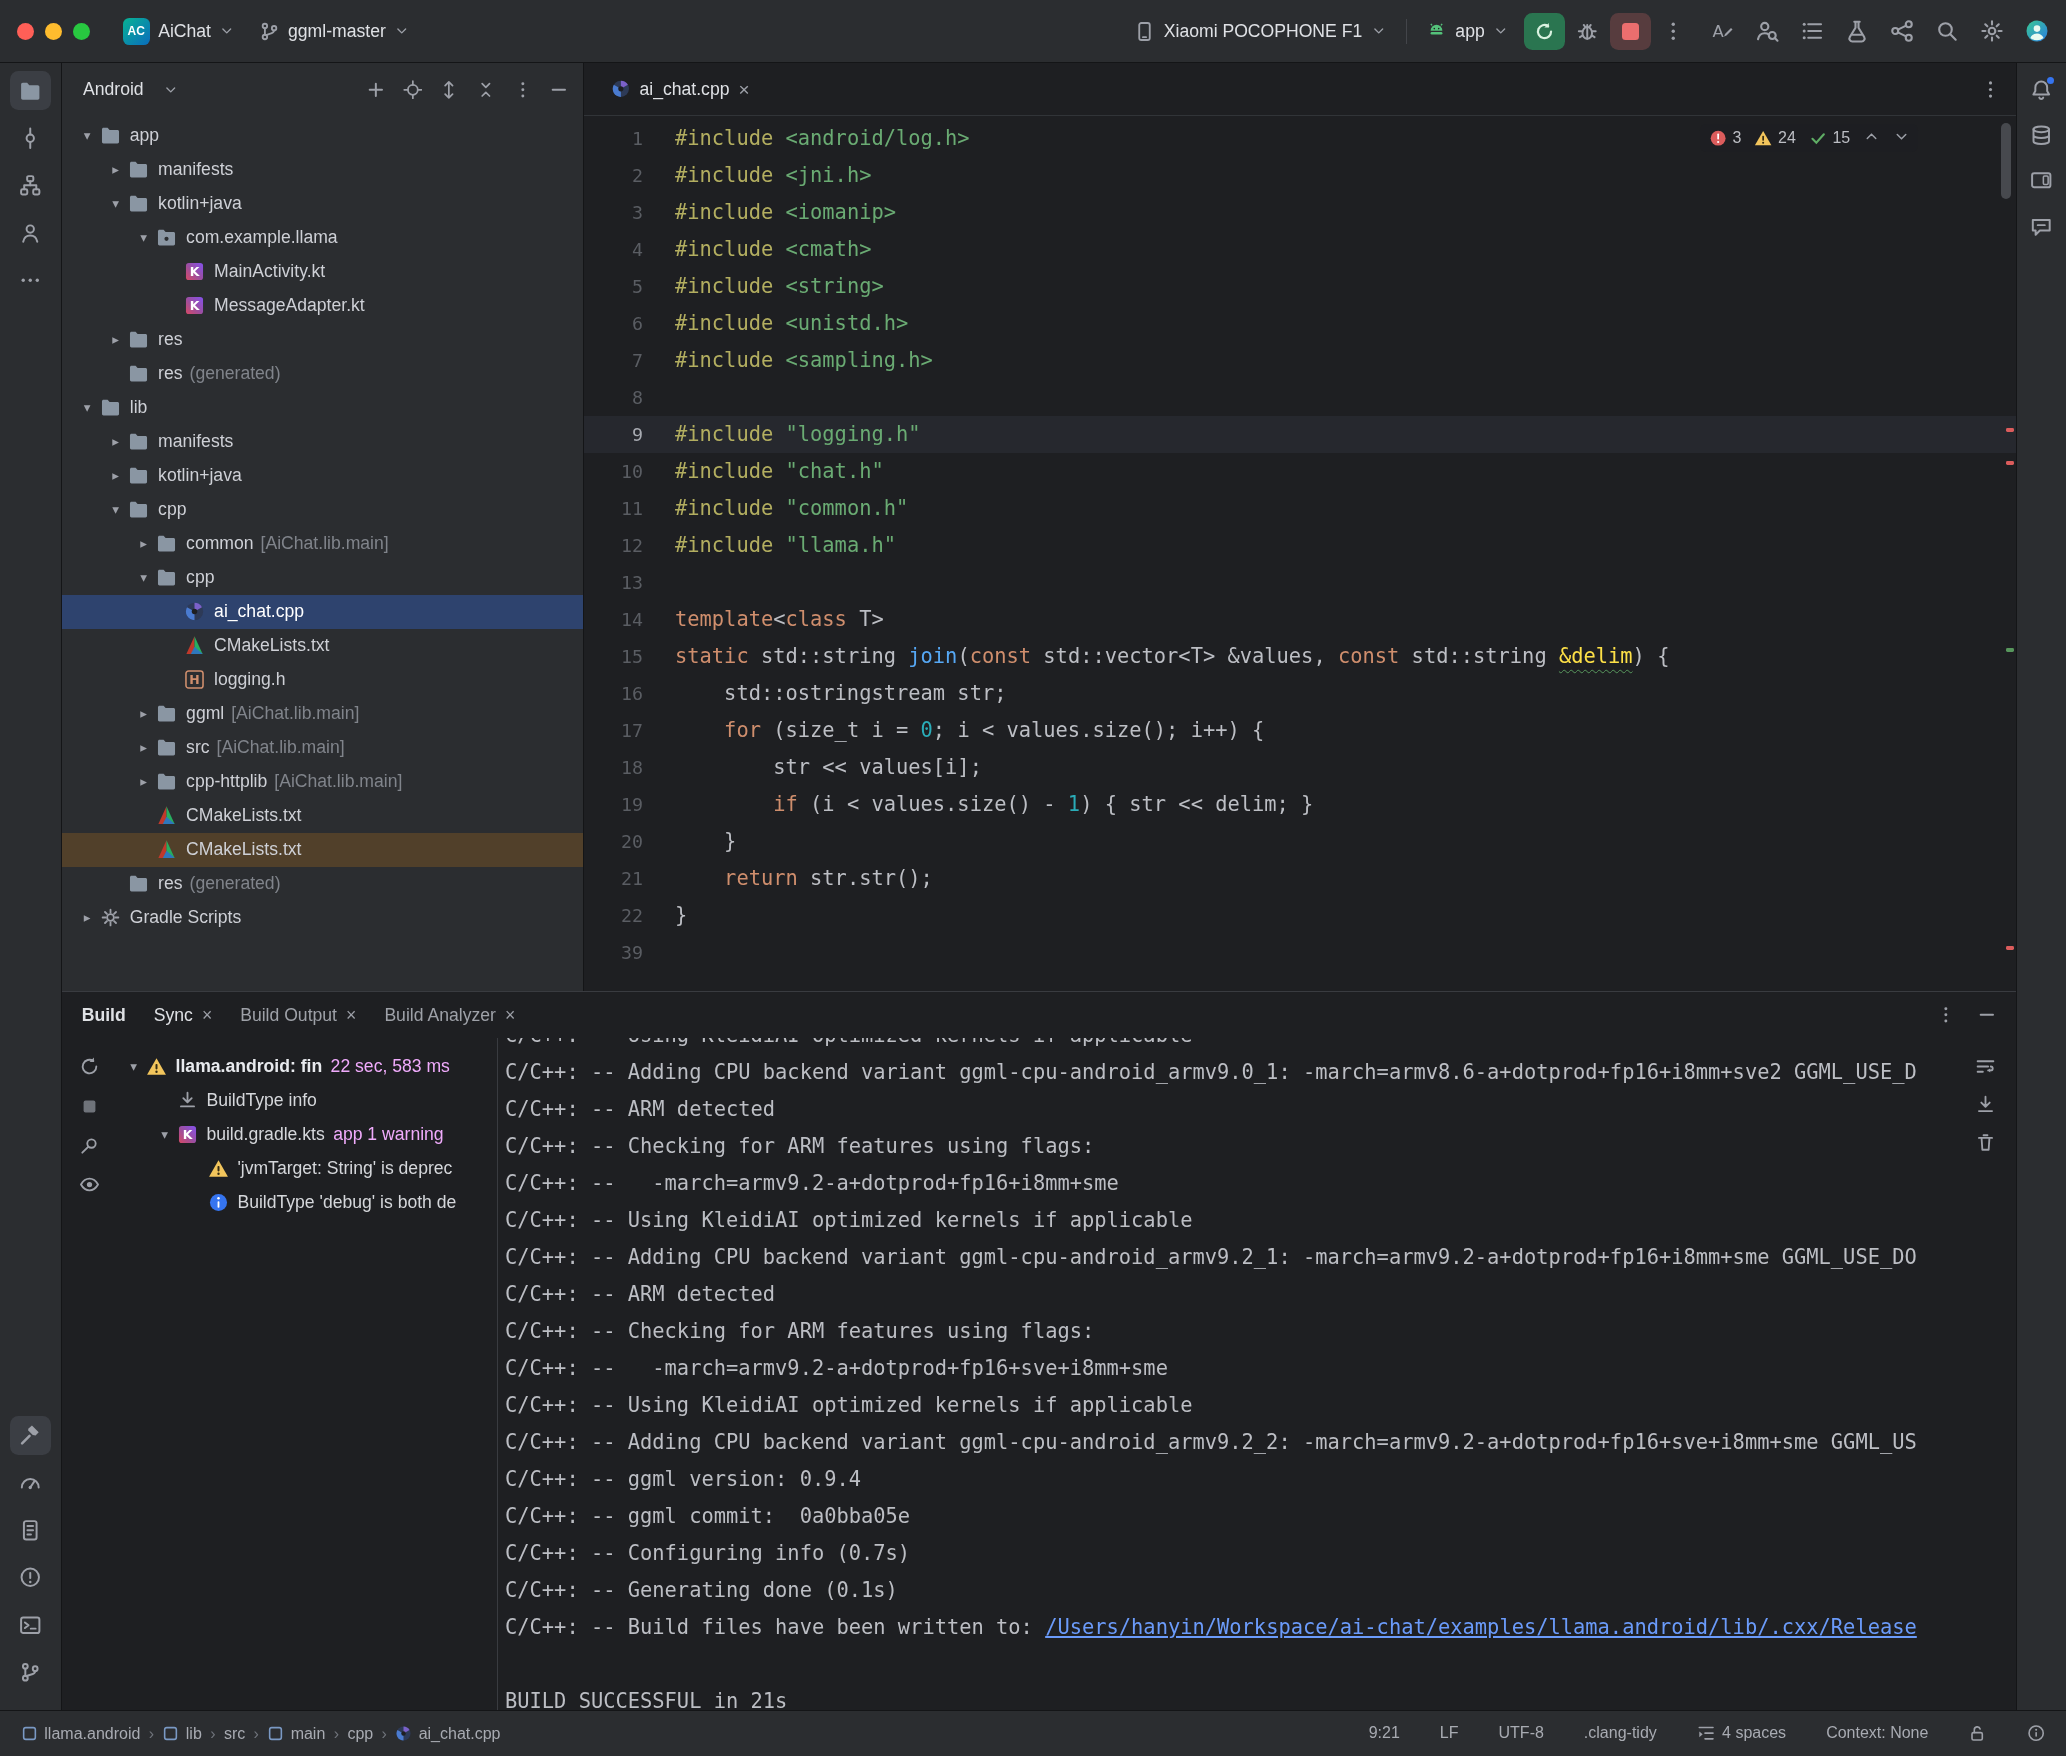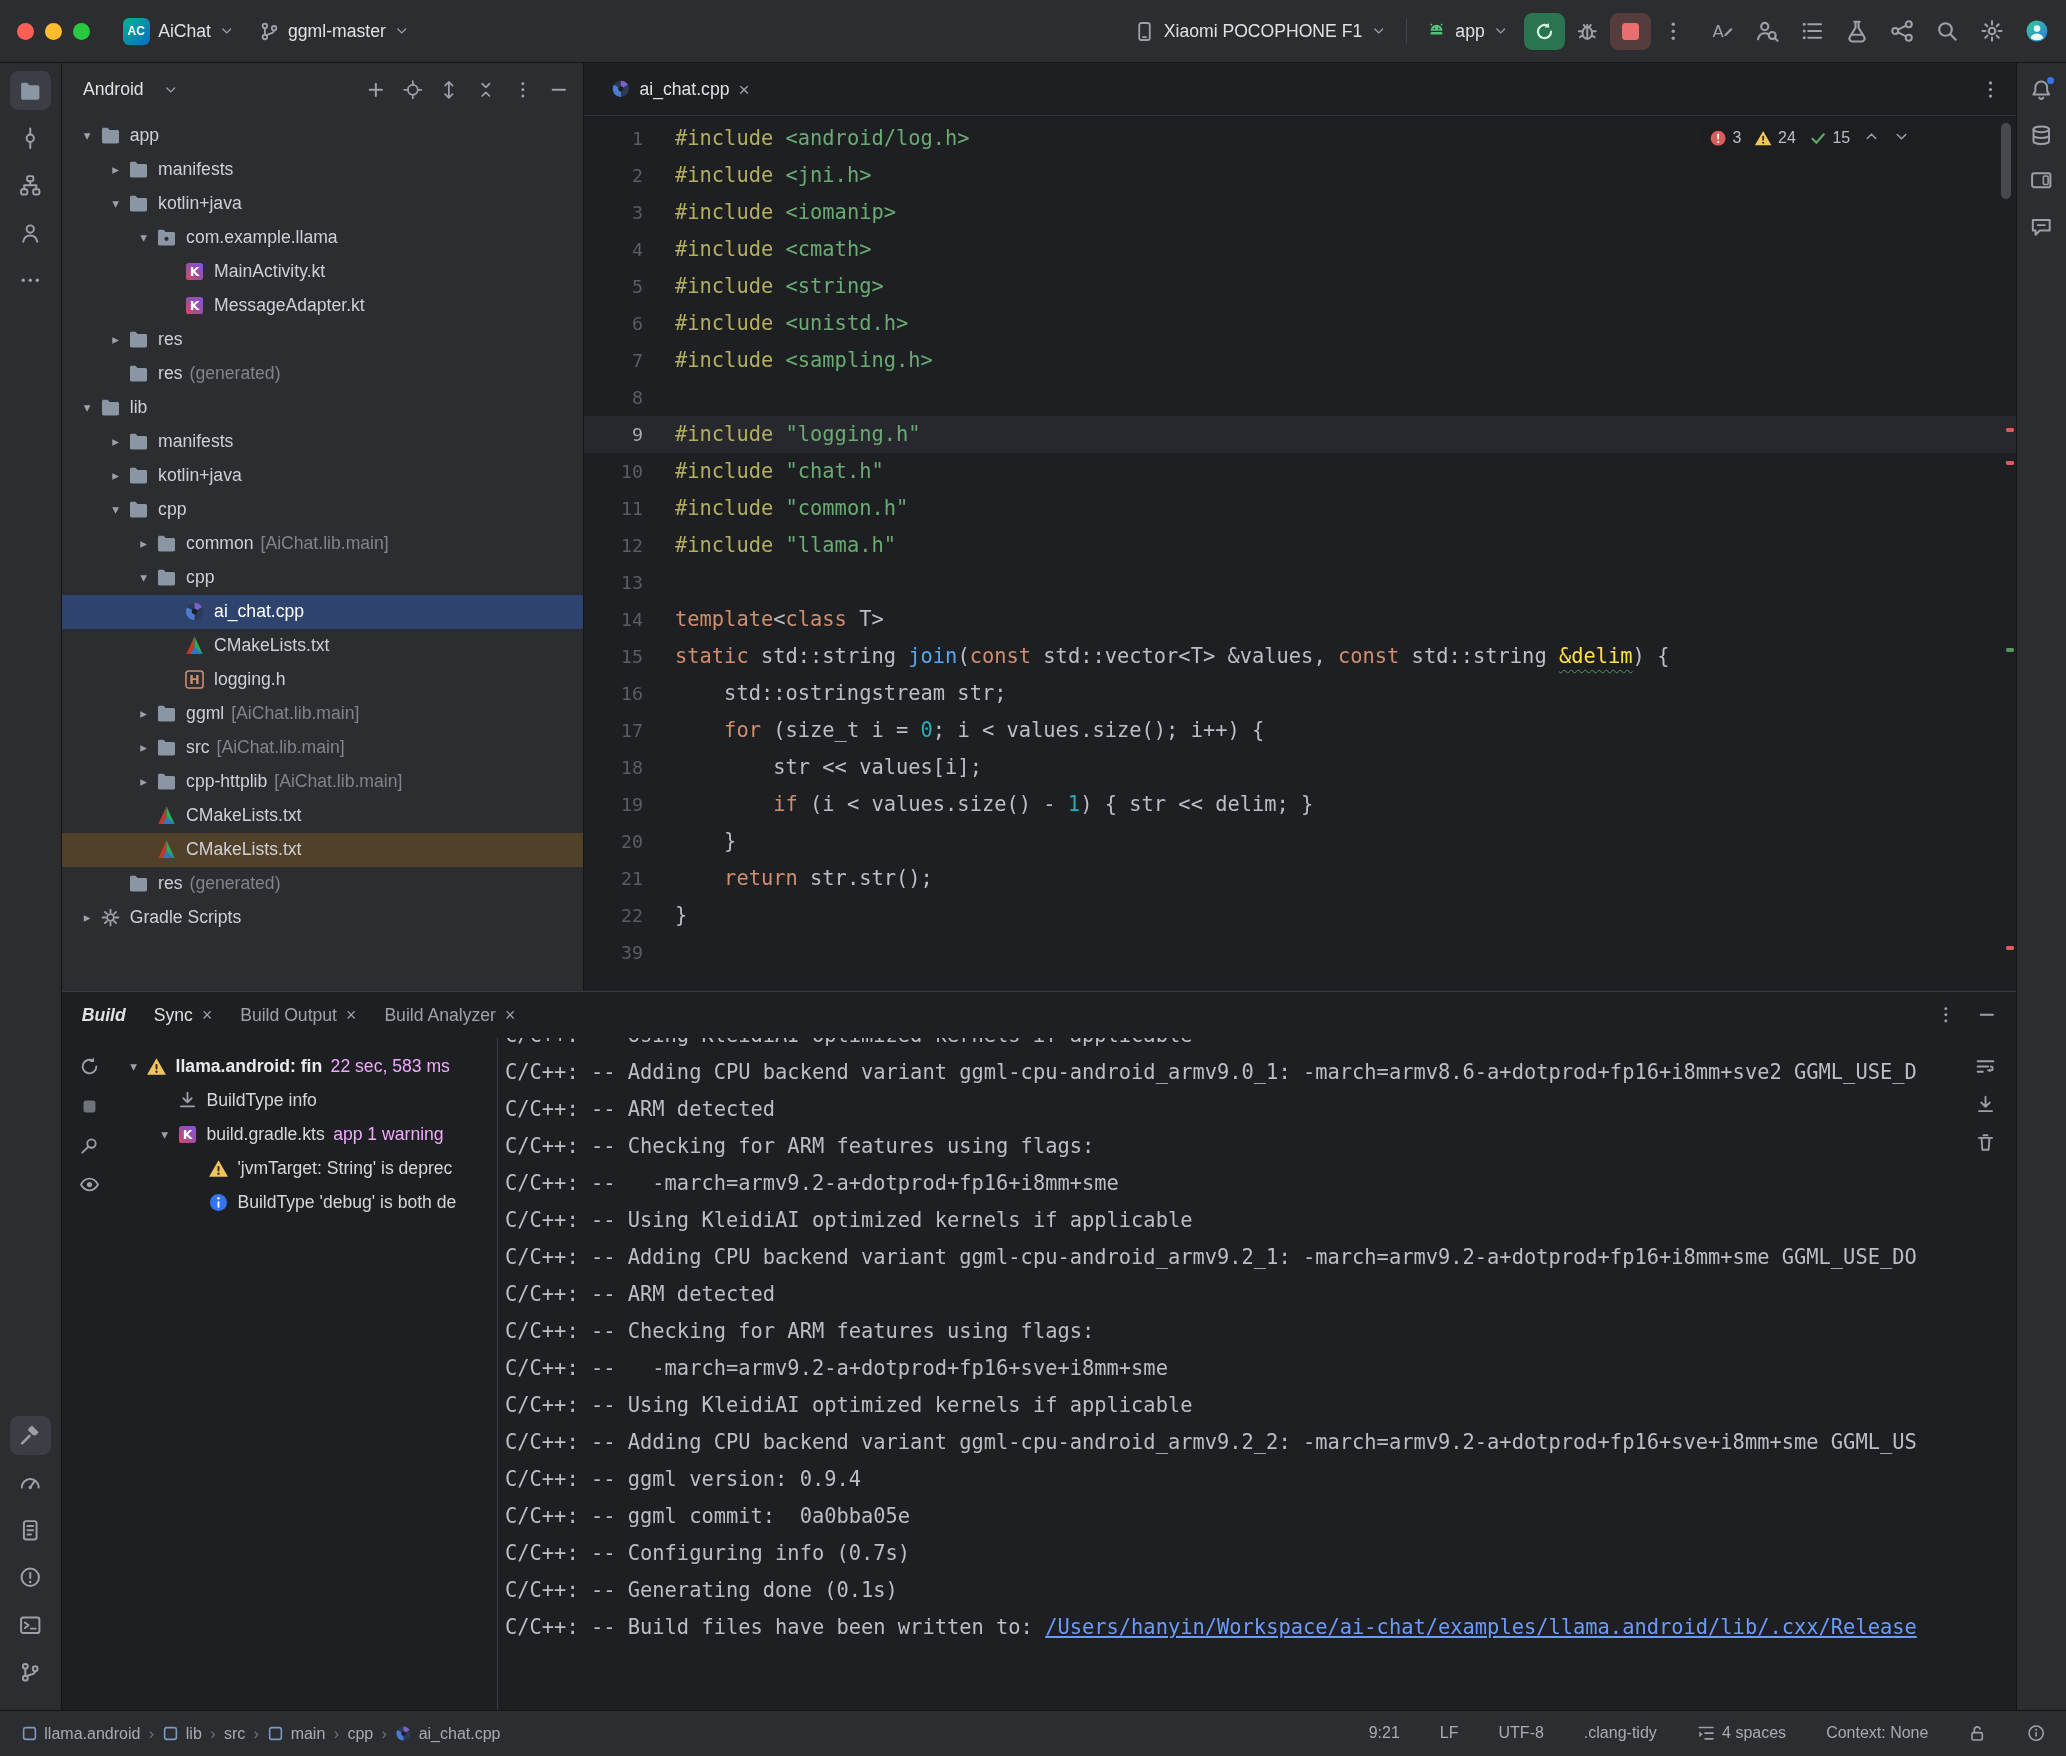--- a/index.html
+++ b/index.html
@@ -96,21 +96,21 @@
   .insp-chev .ic { width:17px; height:17px; }
   .ed-scroll { position:absolute; top:7px; right:4.9px; width:10.5px; height:76px;
     background:#47494e; border-radius:5.6px; }
   .stripe-mark { position:absolute; right:2.1px; width:7.7px; height:4.2px; border-radius:1.4px; }
 
   
   .build-panel { height:719px; border-top:0.7px solid #393b40; display:flex; flex-direction:column;
     background:#1e1f22; flex:none; }
   .build-tabbar { height:46px; display:flex; align-items:center; padding:0 19.7px; gap:28px;
     font-size:17.6px; flex:none; }
-  .build-title { font-weight:bold; color:#dfe1e5;font-style:italic; }
+  .build-title { font-weight:bold; color:#dfe1e5; }
   .btab { display:flex; align-items:center; gap:9.1px; color:#9ea1a8; }
   .btab.active { color:#dfe1e5; }
   .btab .x { color:#9da0a8; font-size:17.6px; }
   #bw-icons { margin-left:auto; display:flex; gap:21px; align-items:center; }
   #bw-icons .ic { width:19.7px; height:19.7px; }
   .build-content { flex:1; display:flex; overflow:hidden; }
   .build-left { width:436px; border-right:0.7px solid #393b40; display:flex; flex:none; }
   #bl-icons { width:55px; display:flex; flex-direction:column; align-items:center;
     padding-top:18.3px; gap:18.3px; }
   #bl-icons .ic { width:21px; height:21px; }
@@ -969,20 +969,21 @@
                 <div class="con-line">C/C++: -- Checking for ARM features using flags:</div>
                 <div class="con-line">C/C++: --   -march=armv9.2-a+dotprod+fp16+sve+i8mm+sme</div>
                 <div class="con-line">C/C++: -- Using KleidiAI optimized kernels if applicable</div>
                 <div class="con-line">C/C++: -- Adding CPU backend variant ggml-cpu-android_armv9.2_2: -march=armv9.2-a+dotprod+fp16+sve+i8mm+sme GGML_US</div>
                 <div class="con-line">C/C++: -- ggml version: 0.9.4</div>
                 <div class="con-line">C/C++: -- ggml commit:  0a0bba05e</div>
                 <div class="con-line">C/C++: -- Configuring info (0.7s)</div>
                 <div class="con-line">C/C++: -- Generating done (0.1s)</div>
                 <div class="con-line">C/C++: -- Build files have been written to: <span class="con-link">/Users/hanyin/Workspace/ai-chat/examples/llama.android/lib/.cxx/Release</span></div>
                 <div class="con-line"></div>
+                <div class="con-line">BUILD SUCCESSFUL in 21s</div>
               </div>
             <div class="console-icons" id="console-icons">
                 <span class="ic">
                   <svg viewBox="0 0 16 16">
                     <path d="M2 4h12M2 8h8M2 12h4" stroke="#9da0a8" stroke-width="1.4" fill="none" stroke-linecap="round" stroke-linejoin="round"></path>
                     <path d="M12 8c2 0 2 3 0 3h-2" stroke="#9da0a8" stroke-width="1.4" fill="none" stroke-linecap="round" stroke-linejoin="round"></path>
                     <path d="M11.6 9.4 9.8 11l1.8 1.6z" fill="#9da0a8"></path>
                   </svg>
                 </span>
                 <span class="ic">

